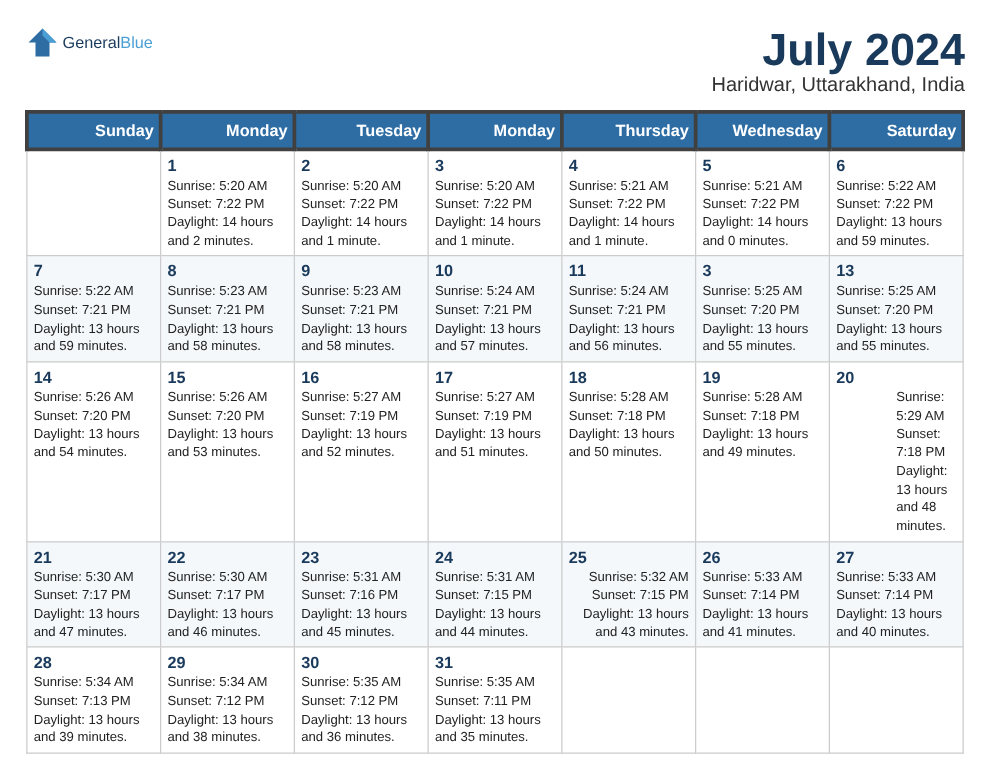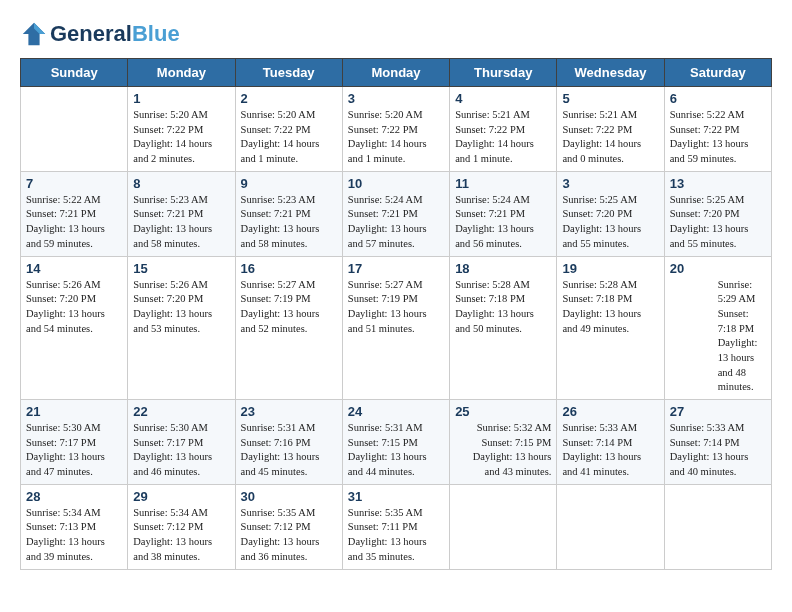--- a/index.html
+++ b/index.html
@@ -14,22 +14,22 @@
       display: flex;
       justify-content: space-between;
       align-items: flex-start;
       margin-bottom: 10px;
     }
     .logo {
       display: flex;
       align-items: center;
     }
     .logo-text {
-      font-size: 22px;
-      font-weight: bold;
+      font-size: 13px;
+      font-weight: normal;
       color: #1a3a5c;
       line-height: 1.1;
     }
     .logo-text span {
       color: #4a9fd4;
     }
     .logo-icon {
       width: 28px;
       height: 28px;
       margin-right: 2px;
@@ -50,24 +50,24 @@
     }
     table {
       width: 100%;
       border-collapse: collapse;
       font-size: 11px;
     }
     thead tr th {
       background: #2e6da4;
       color: #fff;
       padding: 6px 4px;
-      text-align: center;
+      text-align: right;
       font-size: 13px;
       font-weight: bold;
-      border: 1px solid #404040;
+      border: 3px solid #404040;
     }
     tbody tr td {
       border: 1px solid #ccc;
       padding: 4px 5px;
       vertical-align: top;
       width: calc(100% / 7);
       min-height: 80px;
       background: #fff;
     }
     tbody tr:nth-child(even) td {
@@ -77,39 +77,42 @@
       font-weight: bold;
       font-size: 13px;
       color: #1a3a5c;
       display: block;
       margin-bottom: 2px;
     }
     .day-info {
       font-size: 10.5px;
       color: #222;
       line-height: 1.4;
-      font-family: Liberation Serif, serif;
     }
     .empty-cell {
       background: #fff !important;
     }
   </style>
 </head>
 <body>
 
 <div class="header">
   <div class="logo">
     <svg class="logo-icon" viewBox="0 0 40 40">
       <polygon points="20,4 36,20 28,20 28,36 12,36 12,20 4,20" fill="#2e6da4"></polygon>
       <polygon points="20,4 36,20 28,20 20,12" fill="#4a9fd4"></polygon>
     </svg>
     <div class="logo-text">
       <div>General<span>Blue</span></div>
     </div>
   </div>
+  <div class="title-section">
+    <div class="month-year">July 2024</div>
+    <div class="location">Haridwar, Uttarakhand, India</div>
+  </div>
 </div>
 
 <table>
   <thead>
     <tr>
     <th>Sunday</th>
         <th>Monday</th>
         <th>Tuesday</th>
         <th>Monday</th>
         <th>Thursday</th>

